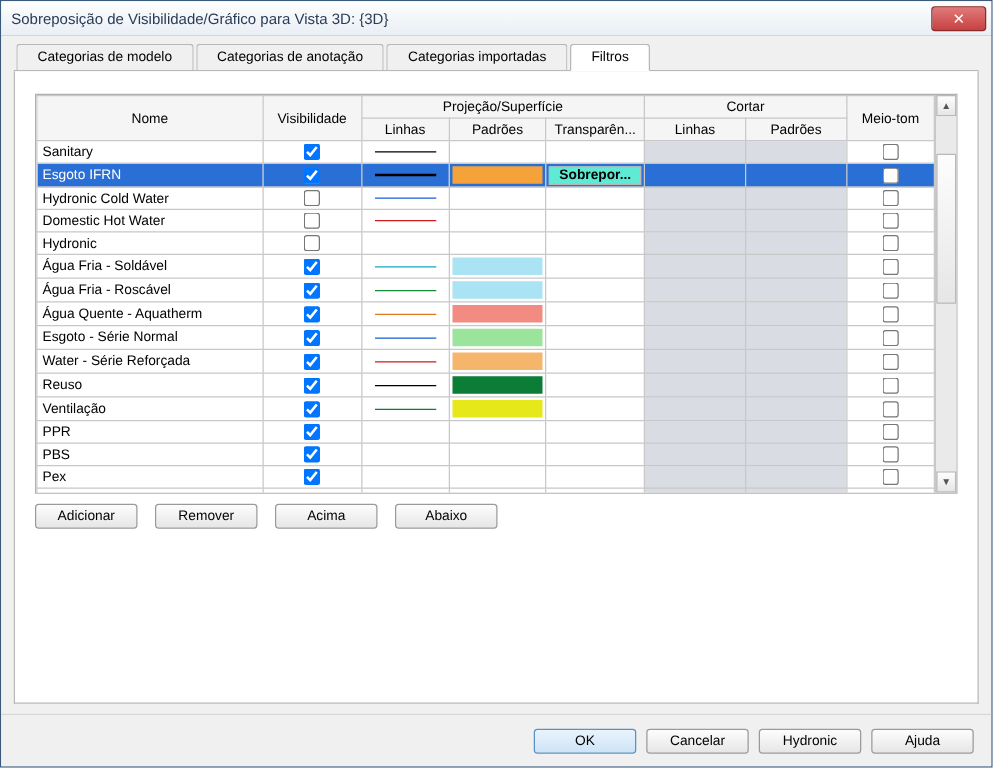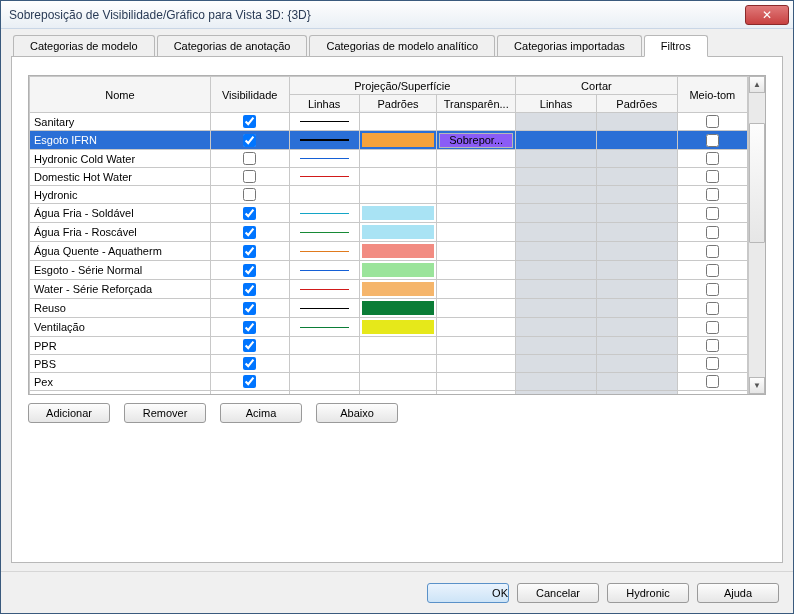--- a/index.html
+++ b/index.html
@@ -123,21 +123,21 @@
       border-top-style: solid;
       width: 100%;
     }
     .linesample.thick { height: 2px; border-top-width: 2px; }
     .patternfill {
       height: 14px;
       margin: 2px 2px;
     }
     tr.selected td { background: #2a6fd6 !important; color: #fff; }
     tr.selected .overridebtn {
-      background: #8b5cf6; color:#000;
+      background: #5eead4; color:#000;font-weight:bold;
     }
     .overridebtn {
       display:inline-block;
       width: 100%;
       text-align:center;
       background:#f2f2f2;
       border:1px solid #b8b8b8;
       height: 15px;
       line-height: 13px;
       font-size:11px;
@@ -183,40 +183,38 @@
     .footer {
       height: 42px;
       background:#f0f0f0;
       border-top:1px solid #d6d6d6;
       display:flex; align-items:center; justify-content:flex-end;
       padding: 0 14px; gap:8px;
     }
     .btn.default {
       background: linear-gradient(#eaf3fd,#cde4f7);
       border-color:#5a91c8;
-      text-align:right;
     }
     input[type=checkbox]{ width:13px;height:13px;margin:0;cursor:pointer;vertical-align:middle;}
   </style>
 </head>
 <body>
 
 <div class="dialog">
   <div class="titlebar">
     <span class="title">Sobreposição de Visibilidade/Gráfico para Vista 3D: {3D}</span>
     <div class="close-btn">
       <span>✕</span>
     </div>
   </div>
 
   <div class="body">
     <div class="tabstrip">
       <div class="tab"><span>Categorias de modelo</span></div>
       <div class="tab"><span>Categorias de anotação</span></div>
-      <div class="tab"><span>Categorias de modelo analítico</span></div>
       <div class="tab"><span>Categorias importadas</span></div>
       <div class="tab active"><span>Filtros</span></div>
     </div>
 
     <div class="tabpage">
       <div class="tablewrap">
         <div class="scrollhost">
           <table class="grid">
             <colgroup>
               <col style="width:170px">

